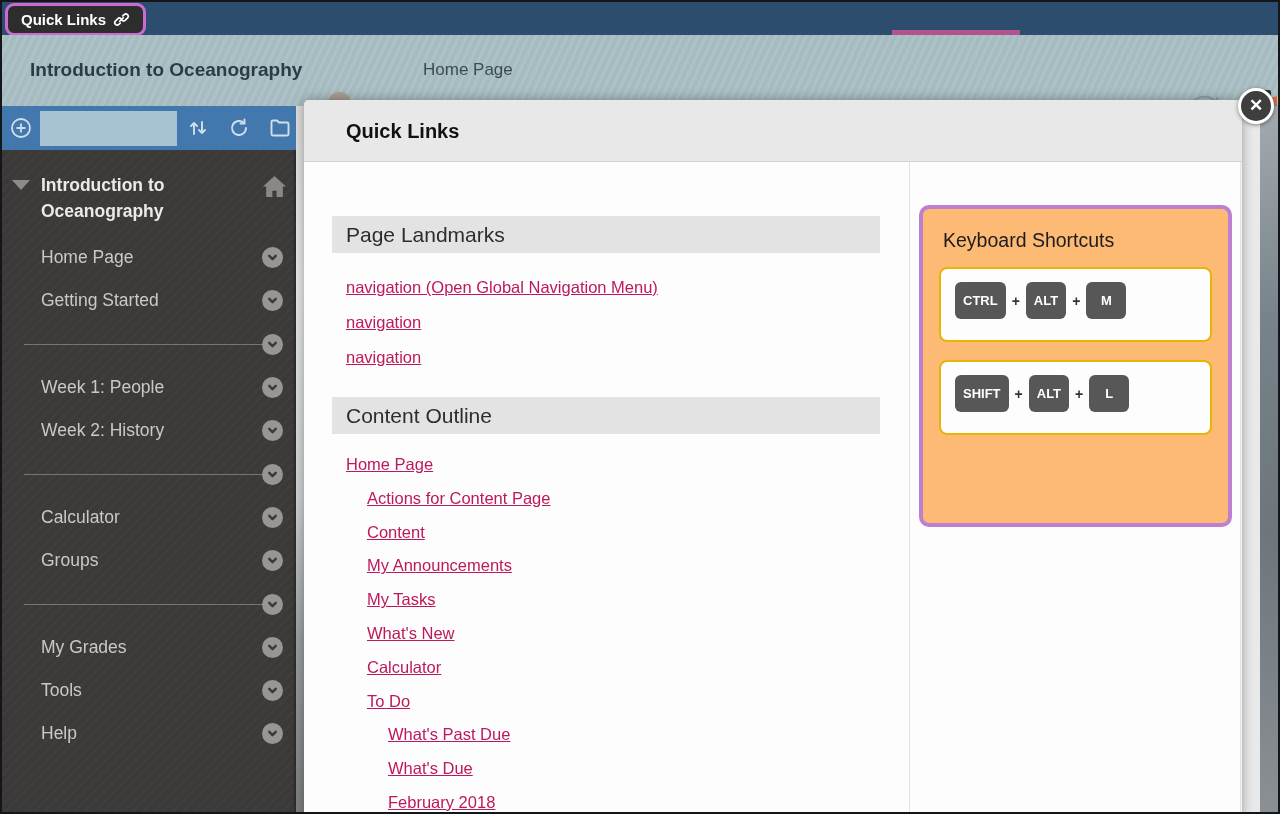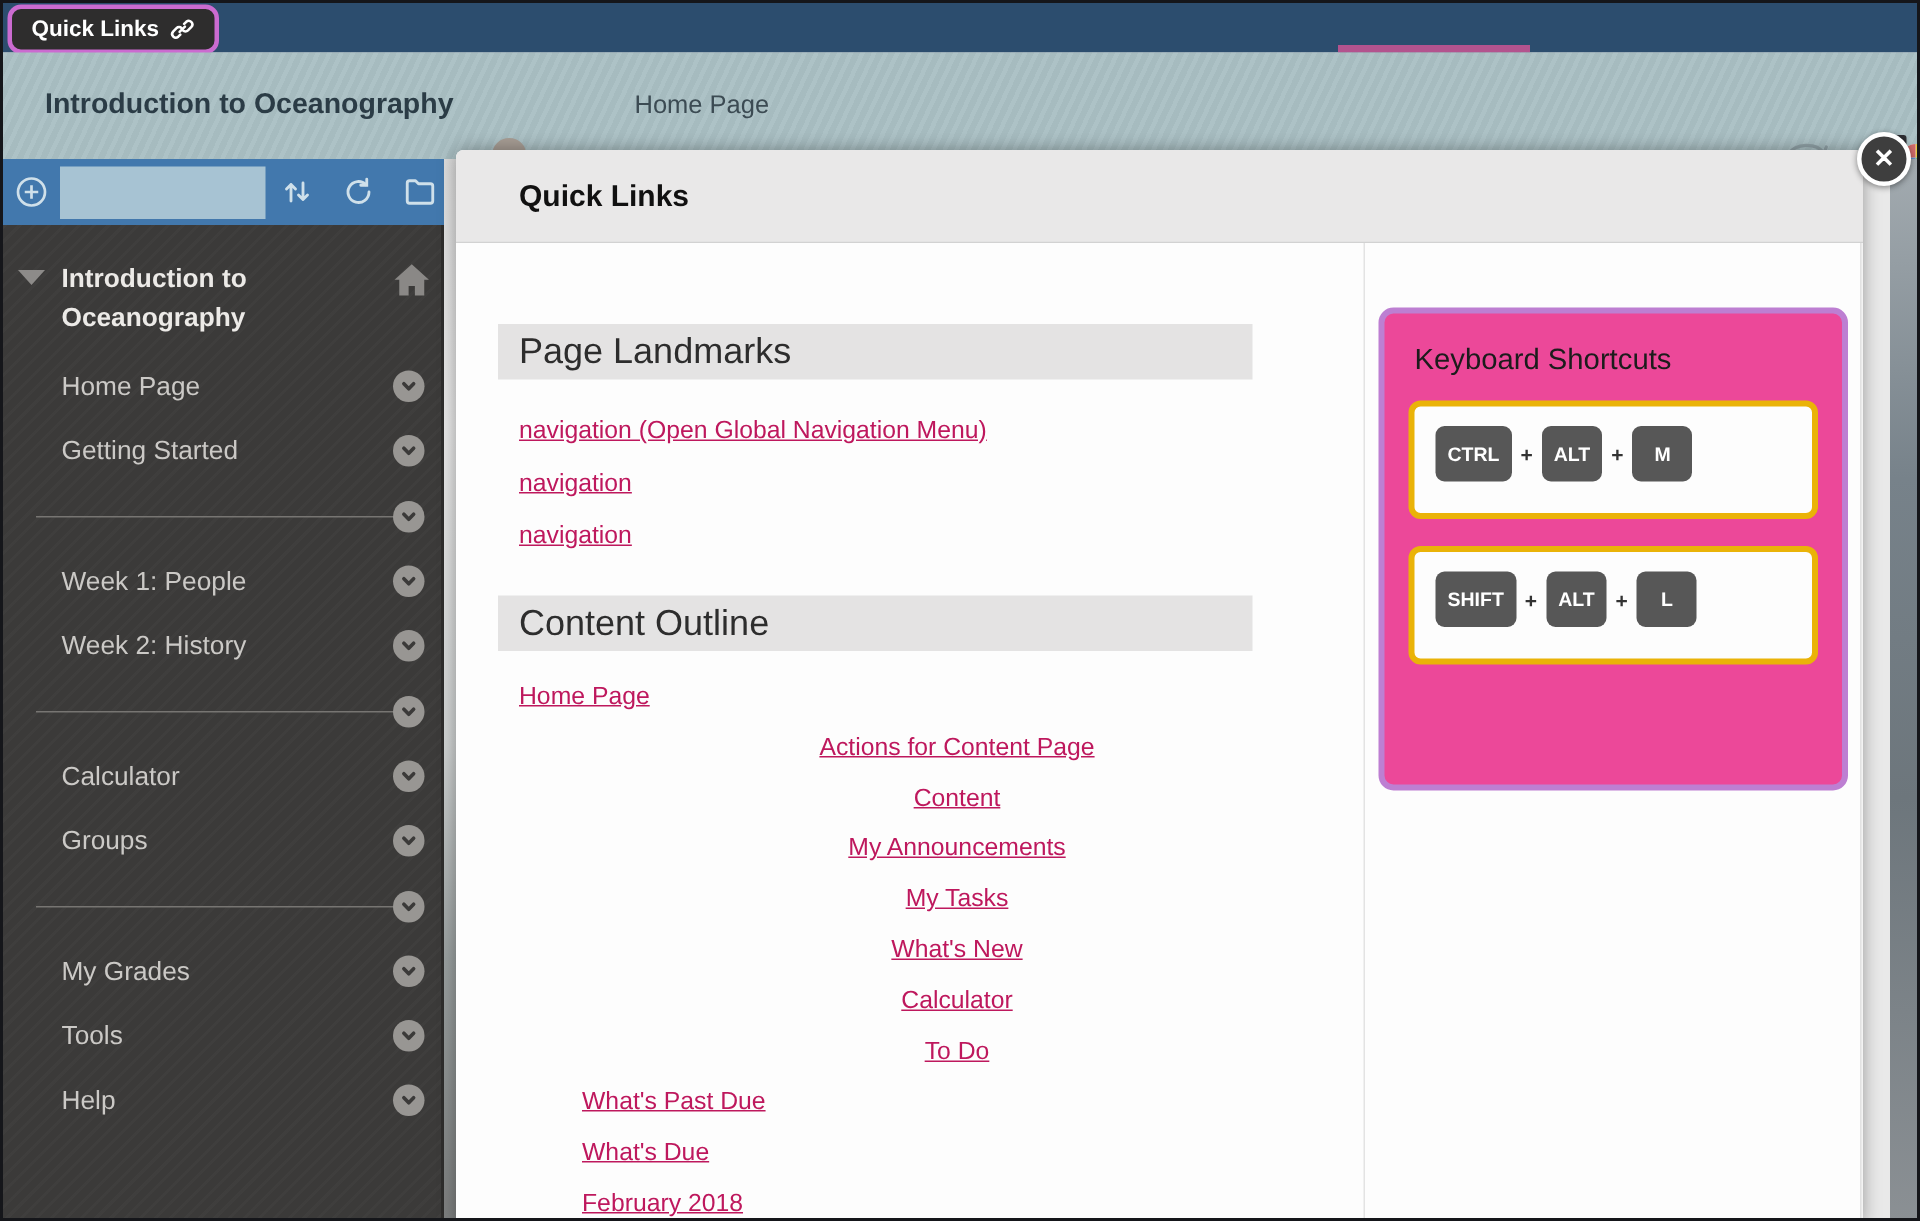--- a/index.html
+++ b/index.html
@@ -65,36 +65,36 @@
       border-bottom:1px solid #d2d2d2; border-radius:5px 5px 0 0; }
   .modal-title { position:absolute; left:42px; top:0; line-height:62px; font-size:20px; font-weight:bold; color:#111; }
   .close-btn { position:absolute; left:934px; top:-12px; width:36px; height:36px; border-radius:50%;
       background:#3e3e3e; border:3px solid #fff; box-shadow:0 1px 4px rgba(0,0,0,.45);
       color:#fff; font-size:17px; font-weight:bold; line-height:30px; text-align:center; cursor:pointer; }
   .modal-body { position:absolute; left:0; top:62px; width:100%; height:654px; overflow:hidden; }
   .vdivider { position:absolute; left:605px; top:0; width:1px; height:100%; background:#e3e3e3; }
 
   
   .col-left { position:absolute; left:0; top:0; width:605px; height:100%; padding:54px 0 0 28px; }
-  .section-bar { width:503px; height:37px; background:#e4e3e3; line-height:37px; padding-left:14px;
-      font-size:24px; color:#2d2d2d; }
+  .section-bar { width:548px; height:37px; background:#e4e3e3; line-height:37px; padding-left:14px;
+      font-size:21px; color:#2d2d2d; }
   .landmark-list { list-style:none; margin:17px 0 22px 14px; }
   .landmark-list li { line-height:34px; }
   .outline-list { list-style:none; margin:14px 0 0 14px; }
   .outline-list li { line-height:33.8px; }
-  .outline-list li.lvl1 { padding-left:21px;text-align:center; }
+  .outline-list li.lvl1 { padding-left:21px; }
   .outline-list li.lvl2 { padding-left:42px; }
   a.qlink { color:#be185d; text-decoration:underline; font-size:16.5px; cursor:pointer; }
 
   
   .col-right { position:absolute; left:606px; top:0; width:332px; height:100%; }
   .shortcut-panel { position:absolute; left:9px; top:43px; width:313px; height:322px;
-      border:4px solid #bd7fd2; border-radius:10px; background:#ec4899; padding:14px 16px; }
+      border:4px solid #bd7fd2; border-radius:10px; background:#fdba74; padding:14px 16px; }
   .shortcut-heading { font-size:19.5px; color:#1c1c1c; margin:6px 0 15px 4px; }
-  .shortcut-card { border:4px solid #eab308; border-radius:8px; padding:13px 14px 12px; margin-bottom:18px; background:#fdfdfd; }
+  .shortcut-card { border:2px solid #eab308; border-radius:8px; padding:13px 14px 12px; margin-bottom:18px; background:#fdfdfd; }
   .keys-row { display:flex; align-items:center; margin-bottom:9px; }
   kbd.keycap { display:inline-block; min-width:40px; text-align:center; background:#575757; color:#fff;
       font-family:"Liberation Sans", sans-serif; font-size:13px; font-weight:bold;
       padding:11px 8px; border-radius:6px; }
   .plus { font-size:14px; font-weight:bold; color:#333; margin:0 6px; }
   .shortcut-desc { font-size:17.5px; color:#1d1d1d; line-height:25px; }
 
   
   .scroll-track { position:absolute; left:936px; top:0; width:16px; height:654px; background:#f3f3f3; border-left:1px solid #e2e2e2; }
 

